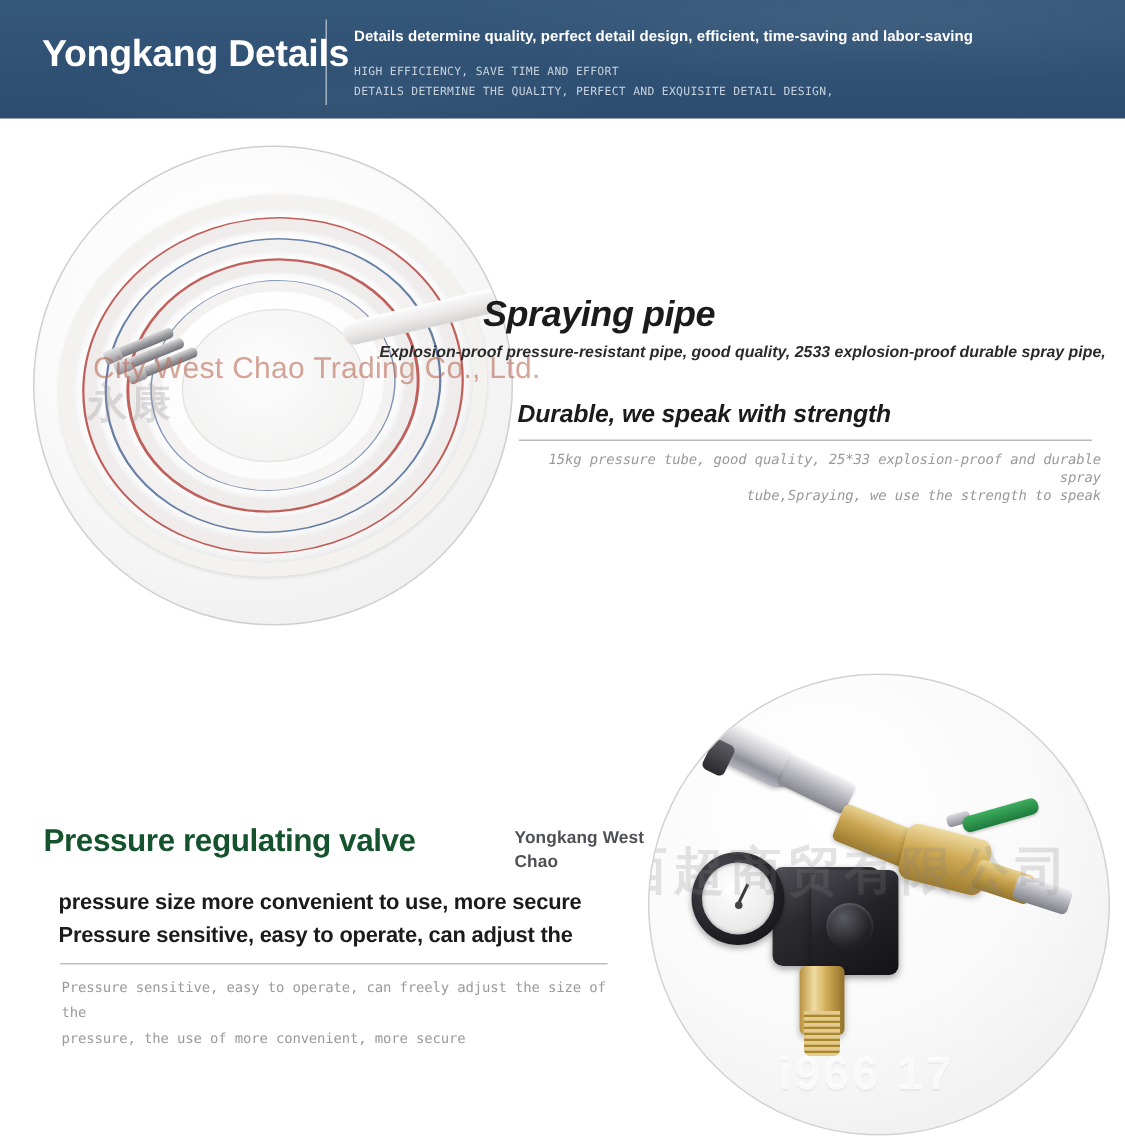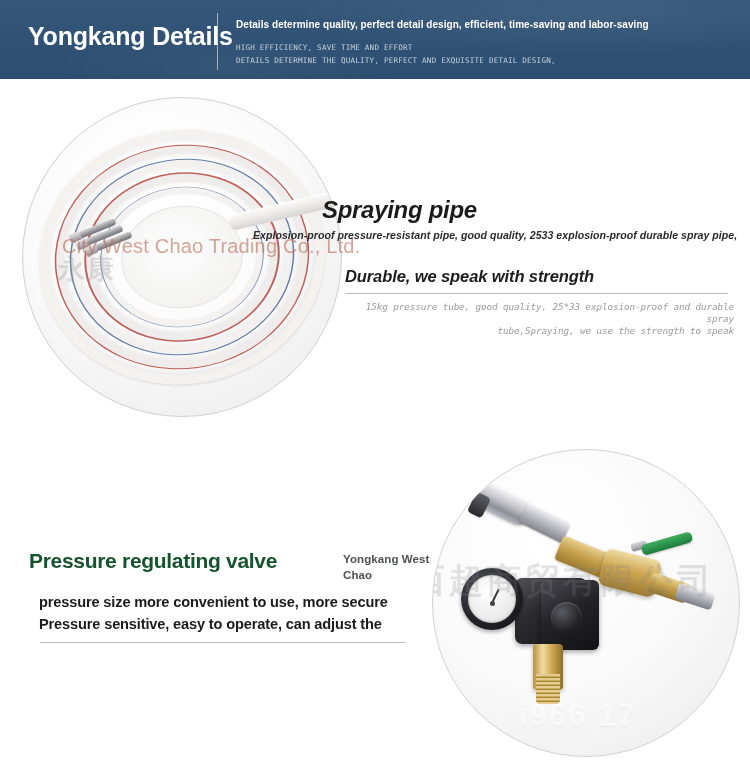--- a/index.html
+++ b/index.html
@@ -575,13 +575,17 @@
   <div class="valve-h1">Pressure regulating valve</div>
   <div class="valve-wm-text">
     <div>Yongkang West</div>
     <div>Chao</div>
   </div>
   <div class="valve-h2">
     <div>pressure size more convenient to use, more secure</div>
     <div>Pressure sensitive, easy to operate, can adjust the</div>
   </div>
   <div class="valve-rule"></div>
+  <div class="valve-note">
+    <div>Pressure sensitive, easy to operate, can freely adjust the size of the</div>
+    <div>pressure, the use of more convenient, more secure</div>
+  </div>
 </div>
 
 </body></html>

